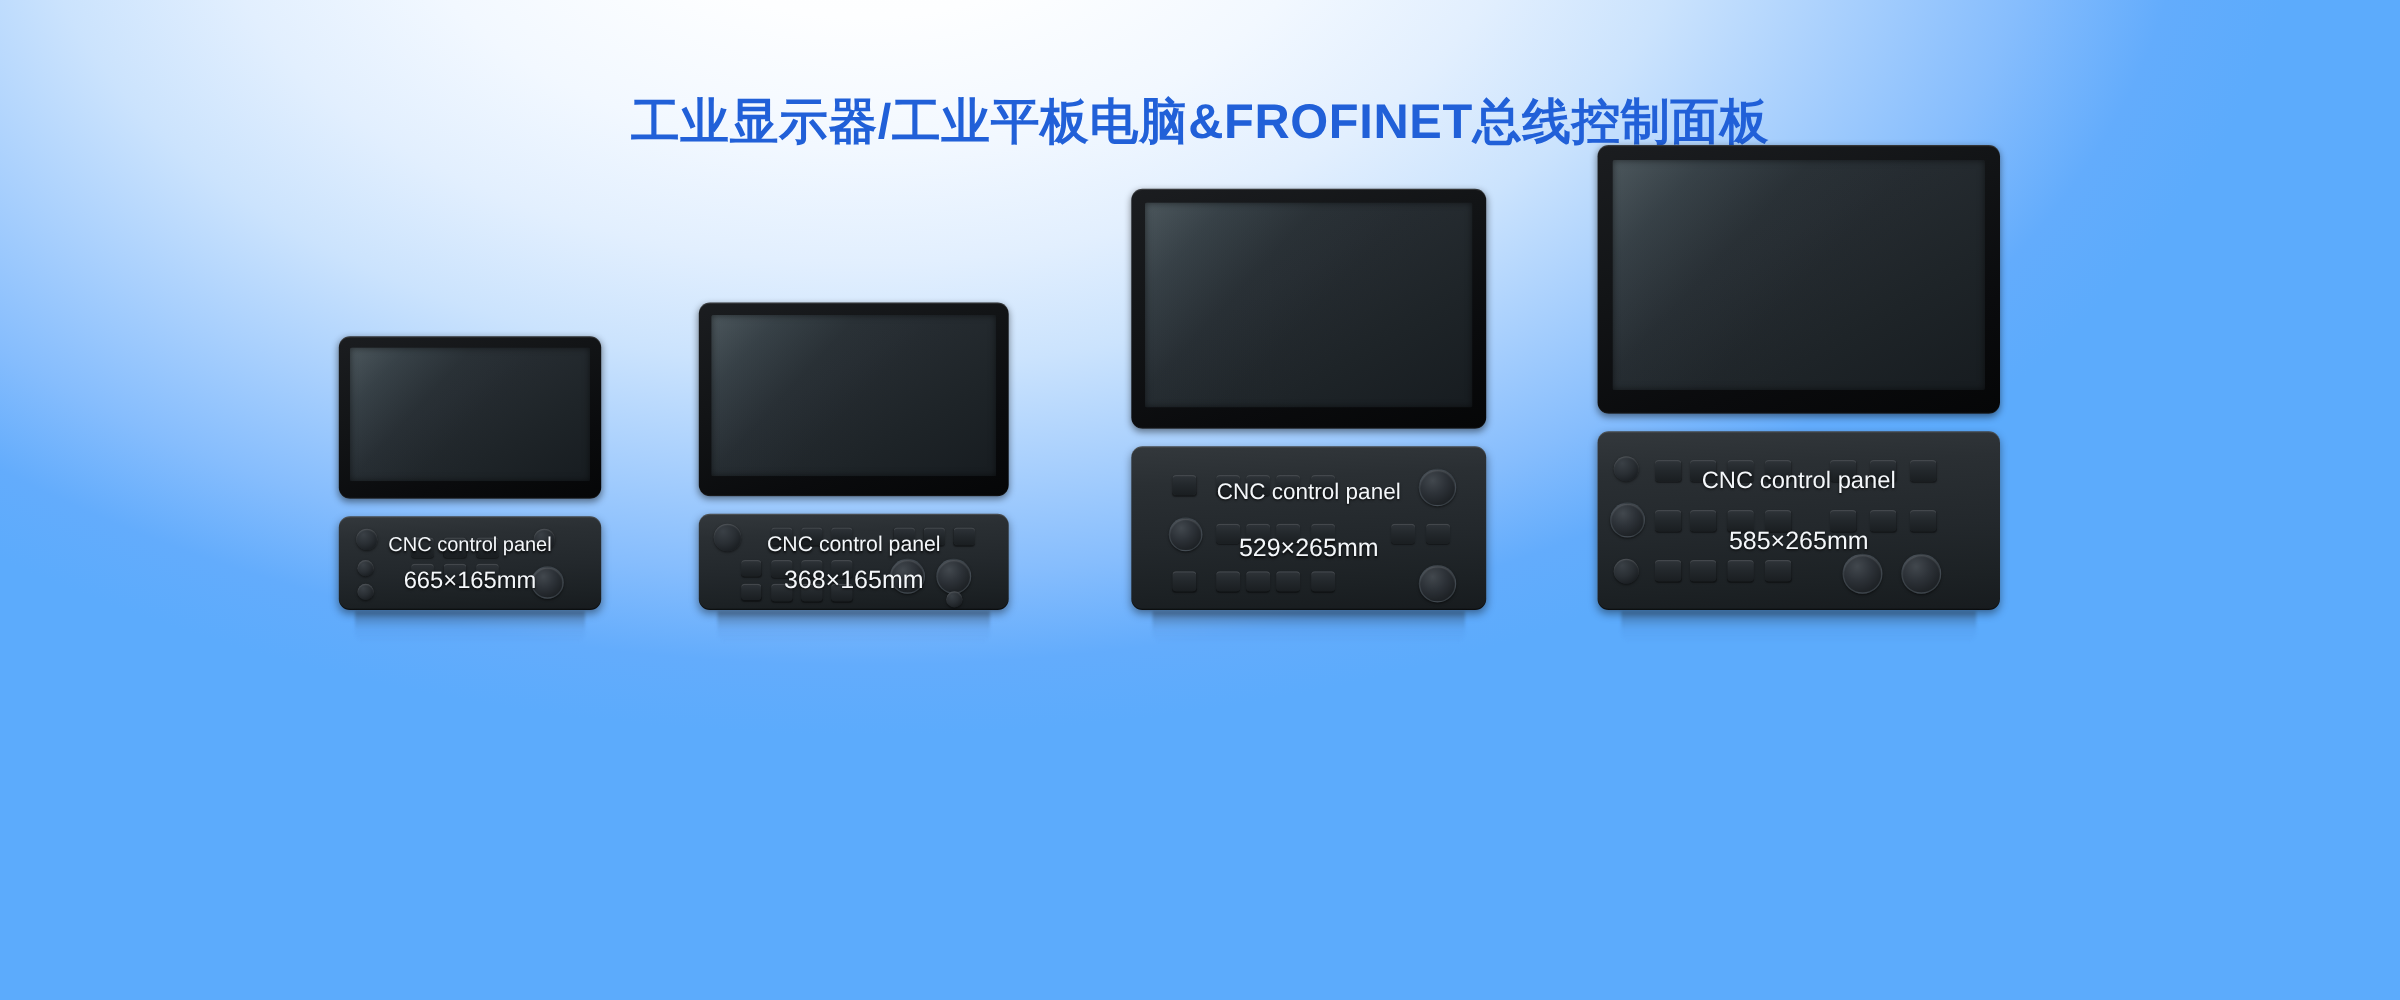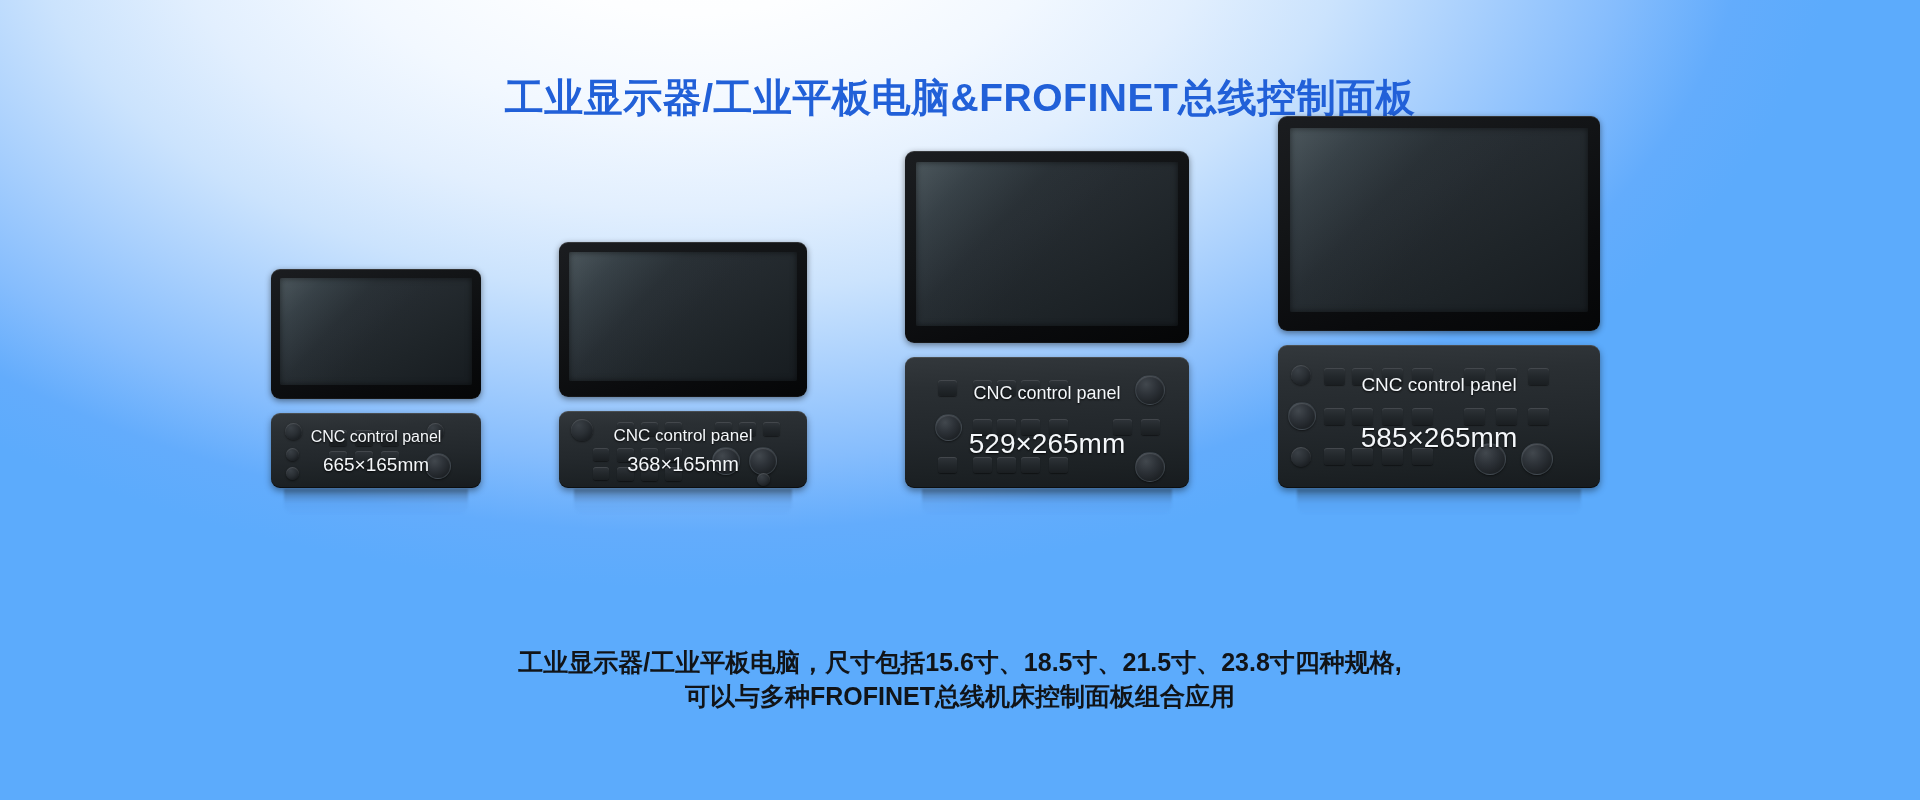--- a/index.html
+++ b/index.html
@@ -256,21 +256,21 @@
               <div class="btn" style="left: 33px; top: 100px; width: 19px; height: 16px;"></div>
               <div class="btn" style="left: 68px; top: 100px; width: 19px; height: 16px;"></div>
               <div class="btn" style="left: 92px; top: 100px; width: 19px; height: 16px;"></div>
               <div class="btn" style="left: 116px; top: 100px; width: 19px; height: 16px;"></div>
               <div class="btn" style="left: 144px; top: 100px; width: 19px; height: 16px;"></div>
               <div class="knob ring" style="left: 30px; top: 57px; width: 27px; height: 27px;"></div>
               <div class="knob ring" style="left: 230px; top: 18px; width: 30px; height: 30px;"></div>
               <div class="knob ring" style="left: 230px; top: 95px; width: 30px; height: 30px;"></div>
             </div>
             <div class="base-label label-name" style="font-size: 18px;">CNC control panel</div>
-            <div class="base-label label-size" style="font-size: 28px;">529×265mm</div>
+            <div class="base-label label-size" style="font-size: 20px;">529×265mm</div>
           </div>
           <div class="reflection"></div>
         </div>
       </div>
       <div class="product" style="left: 1278px; bottom: 152px;">
         <div class="device">
           <div class="monitor" style="width: 322px; height: 215px;">
             <div class="screen" style="inset: 12px 12px 19px;"></div>
           </div>
           <div class="base" style="width: 322px; height: 143px;">
@@ -293,25 +293,21 @@
               <div class="btn" style="left: 74px; top: 103px; width: 21px; height: 17px;"></div>
               <div class="btn" style="left: 104px; top: 103px; width: 21px; height: 17px;"></div>
               <div class="btn" style="left: 134px; top: 103px; width: 21px; height: 17px;"></div>
               <div class="knob" style="left: 13px; top: 20px; width: 20px; height: 20px;"></div>
               <div class="knob ring" style="left: 10px; top: 57px; width: 28px; height: 28px;"></div>
               <div class="knob" style="left: 13px; top: 102px; width: 20px; height: 20px;"></div>
               <div class="knob ring" style="left: 196px; top: 98px; width: 32px; height: 32px;"></div>
               <div class="knob ring" style="left: 243px; top: 98px; width: 32px; height: 32px;"></div>
             </div>
             <div class="base-label label-name" style="font-size: 19px;">CNC control panel</div>
-            <div class="base-label label-size" style="font-size: 28px;">585×265mm</div>
+            <div class="base-label label-size" style="font-size: 20px;">585×265mm</div>
           </div>
           <div class="reflection"></div>
         </div>
       </div>
     </div>
 
-  <div id="caption">
-    <div>工业显示器/工业平板电脑，尺寸包括15.6寸、18.5寸、21.5寸、23.8寸四种规格,</div>
-    <div>可以与多种FROFINET总线机床控制面板组合应用</div>
-  </div>
 
 </div>
 
 </body></html>

